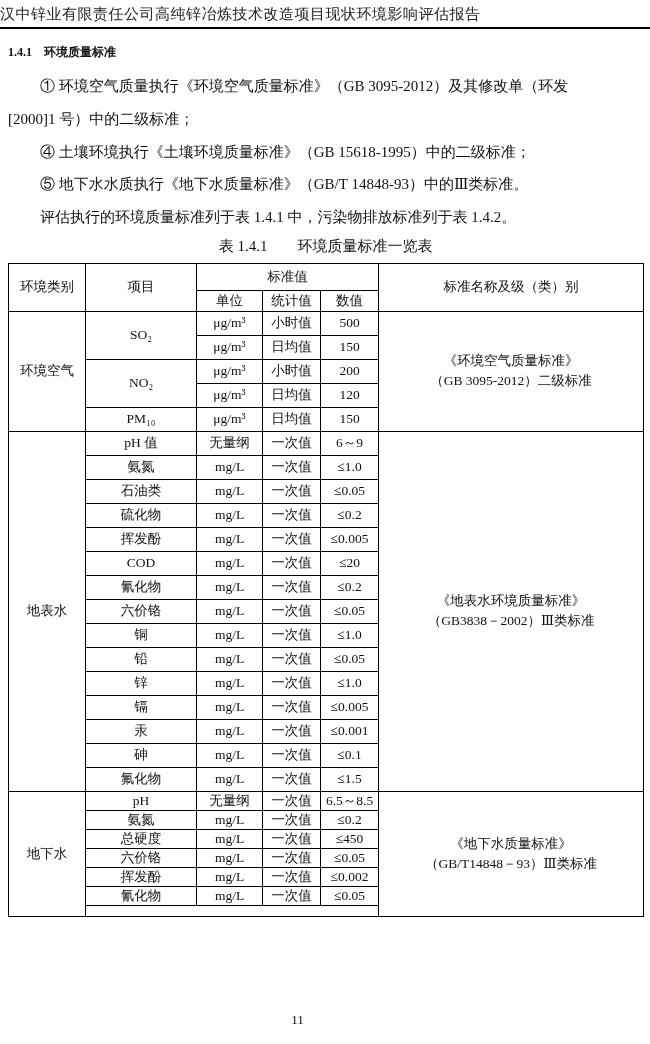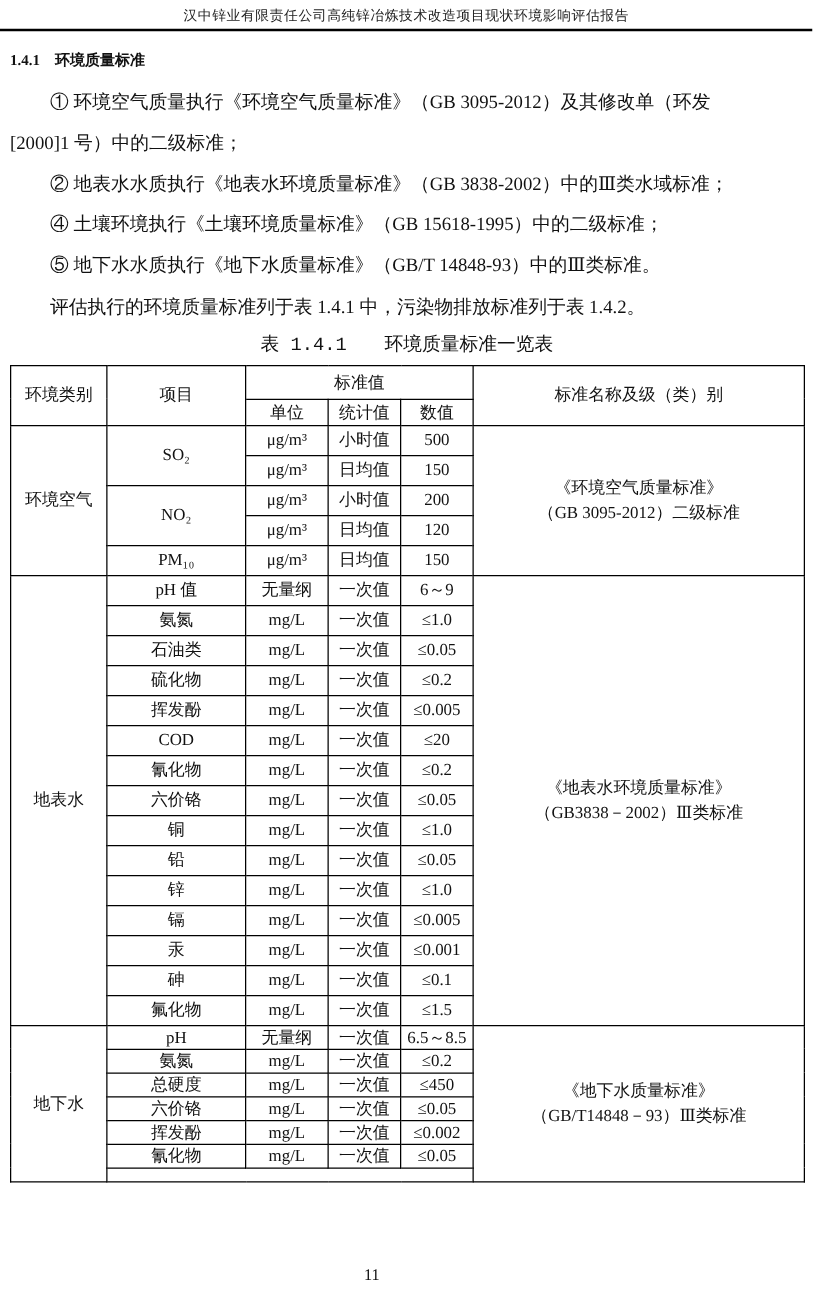--- a/index.html
+++ b/index.html
@@ -4,22 +4,22 @@
 <style>
   html,body { margin:0; padding:0; }
   body {
     width:650px; height:1044px;
     background:#ffffff; color:#111;
     font-family:"Liberation Serif","DejaVu Serif",serif;
     position:relative; overflow:hidden;
   }
   .running-header {
     padding-top:5px;
-    text-align:center;
-    font-size:11px;
+    text-align:left;
+    font-size:15px;
     letter-spacing:0.5px;
     color:#222;
     font-family:Liberation Mono, monospace;
   }
   .header-rule {
     border:none;
     border-top:2px solid #000;
     margin:3px 0 0 0;
   }
   .content { padding:0 7px 0 8px; }
@@ -36,21 +36,20 @@
     line-height:32.8px;
   }
   .para-line { white-space:nowrap; }
   .para-line.indent { padding-left:32px; }
   .table-caption {
     margin-top:3px;
     margin-bottom:7px;
     text-align:center;
     font-size:15px;
     white-space:nowrap;
-    font-family:Liberation Mono, monospace;
   }
   .table-caption .cap-label { margin-right:30px; }
   table.quality-table {
     border-collapse:collapse;
     table-layout:fixed;
     width:635px;
     border:1.5px solid #000;
     padding-left:44px;
   }
   table.quality-table th, table.quality-table td {
@@ -86,21 +85,20 @@
 
 <div class="content">
 
   <div class="section-heading">
     <span class="h-num">1.4.1</span><span>环境质量标准</span>
   </div>
 
   <div class="paragraphs" id="paragraphs">
       <div class="para-line indent">① 环境空气质量执行《环境空气质量标准》（GB 3095-2012）及其修改单（环发</div>
       <div class="para-line">[2000]1 号）中的二级标准；</div>
-      <div class="para-line indent">② 地表水水质执行《地表水环境质量标准》（GB 3838-2002）中的Ⅲ类水域标准；</div>
       <div class="para-line indent">④ 土壤环境执行《土壤环境质量标准》（GB 15618-1995）中的二级标准；</div>
       <div class="para-line indent">⑤ 地下水水质执行《地下水质量标准》（GB/T 14848-93）中的Ⅲ类标准。</div>
       <div class="para-line indent">评估执行的环境质量标准列于表 1.4.1 中，污染物排放标准列于表 1.4.2。</div>
     </div>
 
   <div class="table-caption">
     <span class="cap-label">表 1.4.1</span><span>环境质量标准一览表</span>
   </div>
 
   <table class="quality-table">

